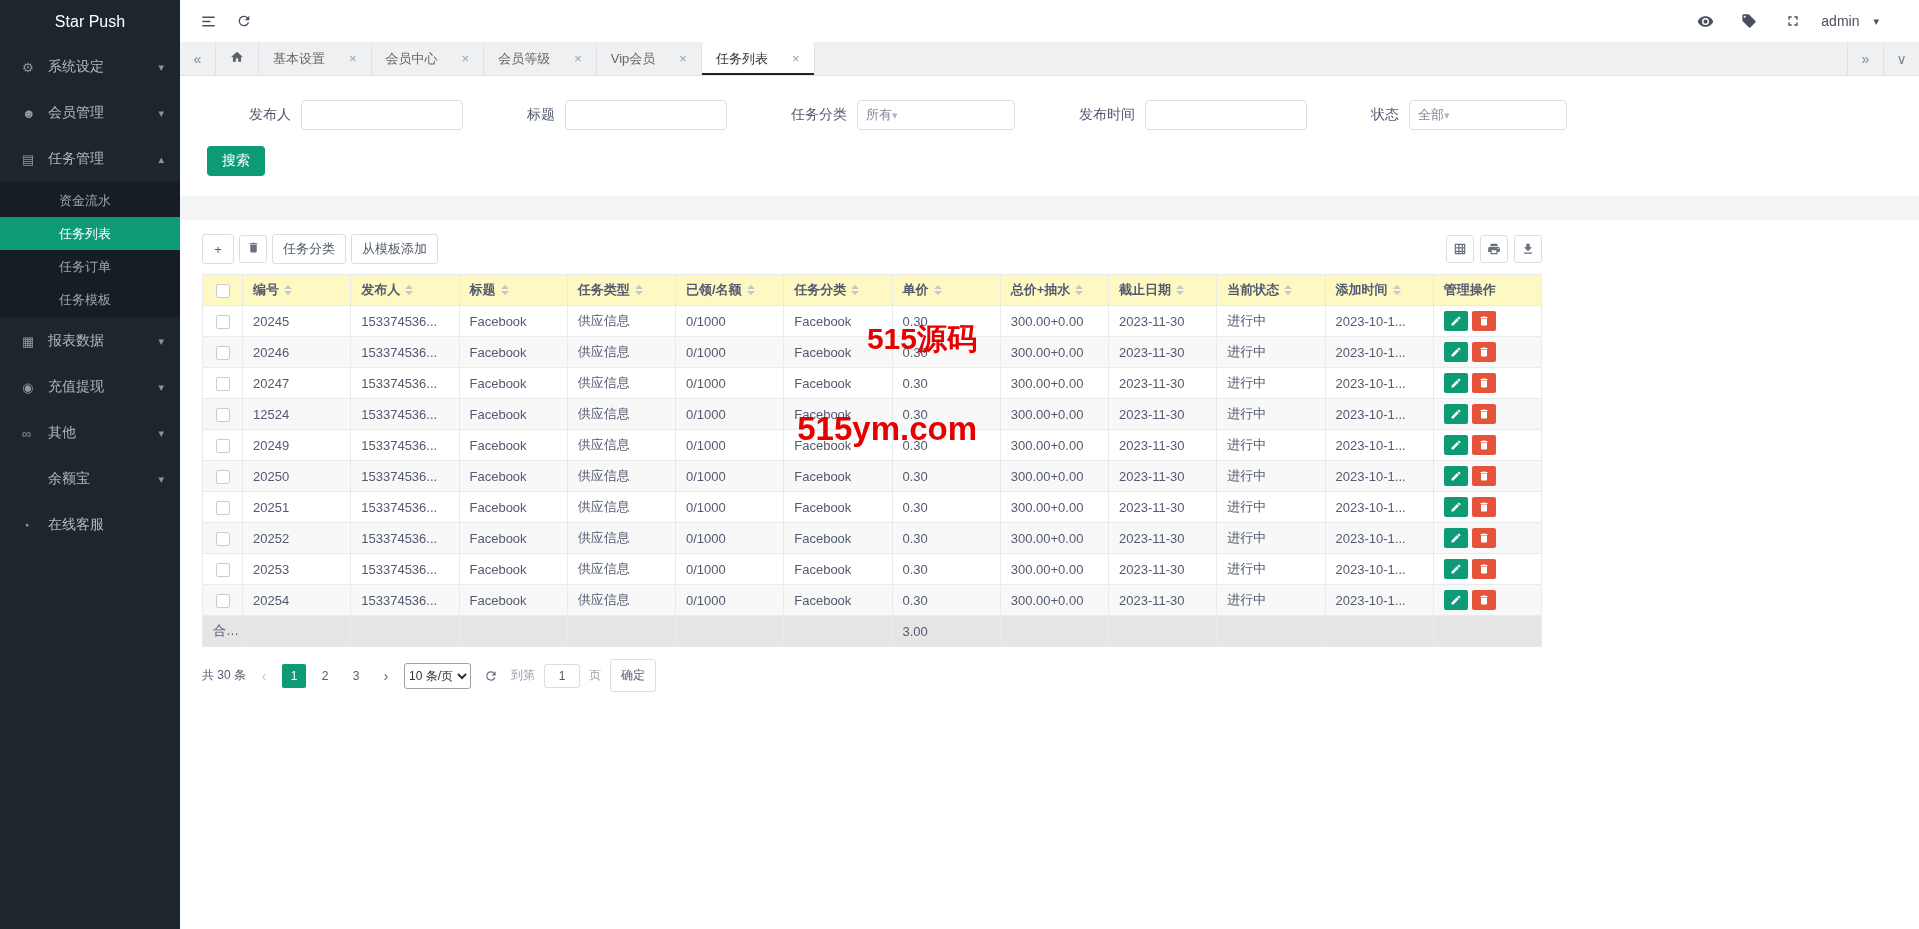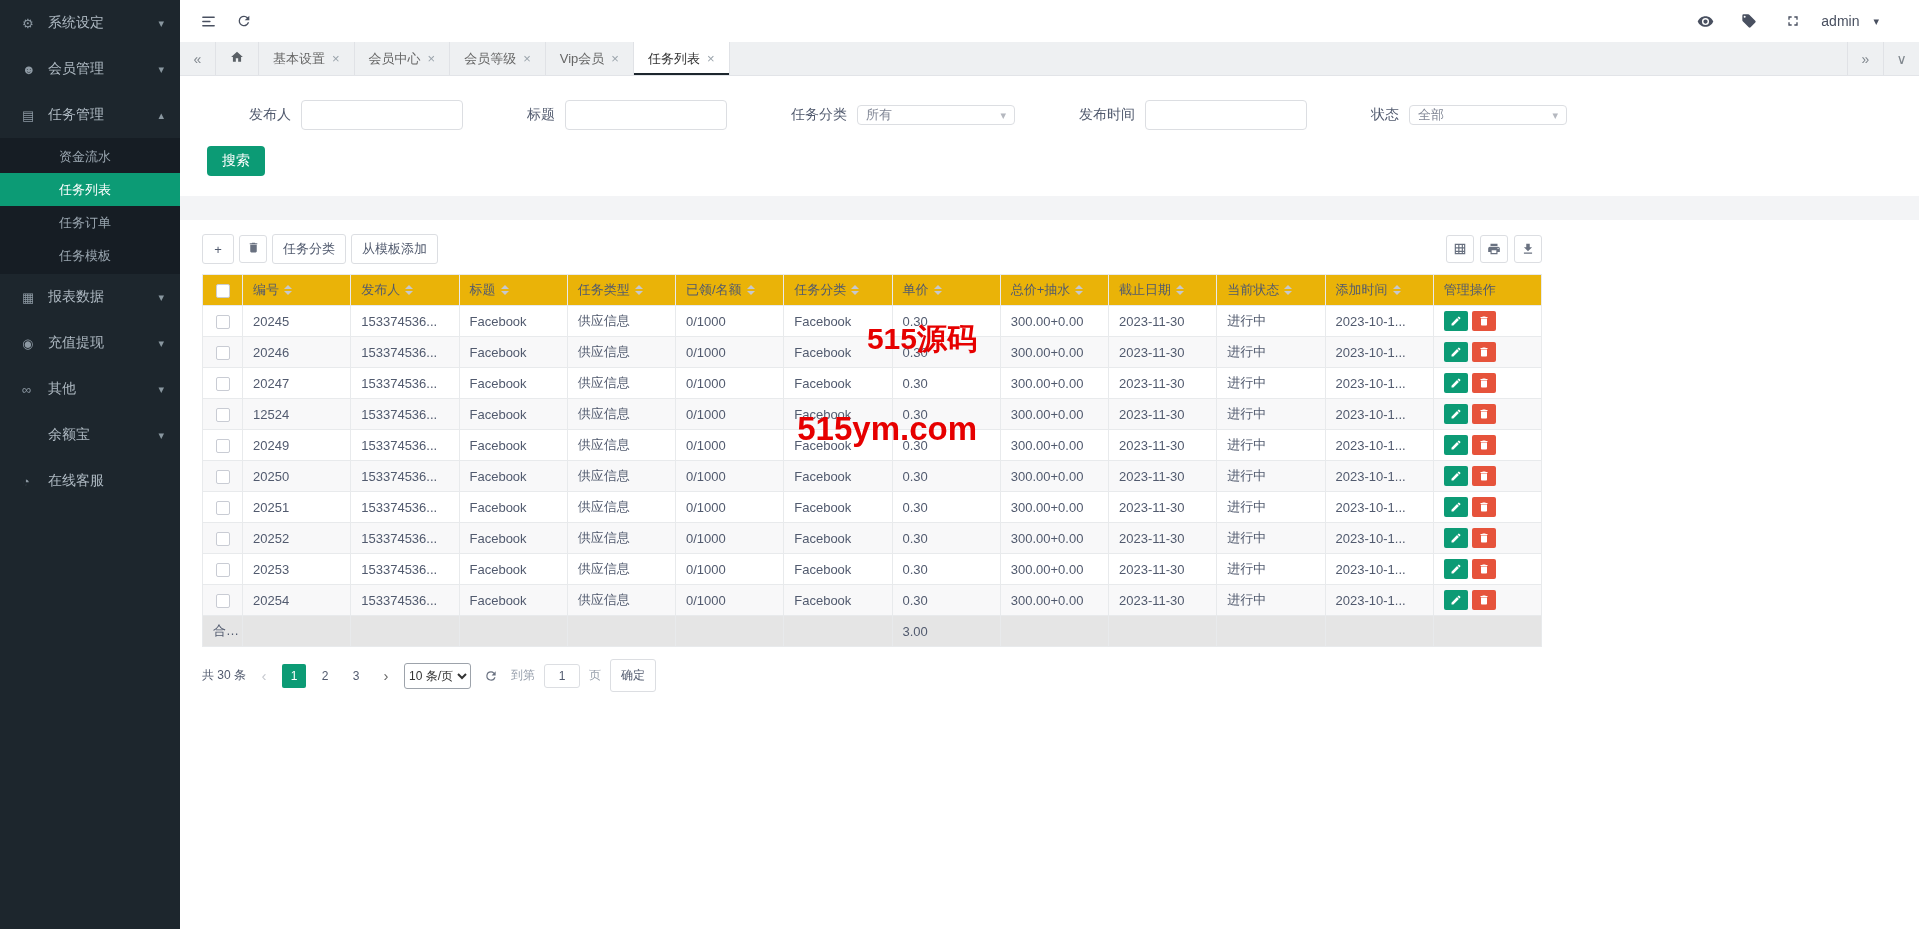--- a/index.html
+++ b/index.html
@@ -24,46 +24,46 @@
   .icon-btn{background:none;border:none;width:32px;height:32px;display:inline-flex;align-items:center;justify-content:center;cursor:pointer;color:#495060}
   .topbar-right{margin-left:auto;display:flex;align-items:center;gap:12px;padding-right:28px}
   .user-dd{display:flex;align-items:center;gap:14px;font-size:14px;color:#495060;cursor:pointer}
   .caret{font-size:11px;color:#495060}
 
   
   .tabbar{height:34px;background:#eef0f2;display:flex;align-items:stretch;border-bottom:1px solid #e2e4e8}
   .tab-ctrl{width:36px;border:none;background:#eef0f2;color:#80878e;font-size:14px;cursor:pointer;border-right:1px solid #e0e2e6}
   .tab-ctrl.right{border-left:1px solid #e0e2e6;border-right:none}
   .tabs{display:flex}
-  .tab{display:flex;align-items:center;gap:7px;padding:0 14px;font-size:13px;color:#666;border-right:1px solid #e0e2e6;cursor:pointer;background:#eef0f2}
+  .tab{display:flex;align-items:center;gap:24px;padding:0 14px;font-size:13px;color:#666;border-right:1px solid #e0e2e6;cursor:pointer;background:#eef0f2}
   .tab.active{background:#fff;color:#333;box-shadow:inset 0 -2px 0 #1d262d}
   .tab-close{color:#9aa3ab;font-size:13px}
   .tab-spacer{flex:1}
 
   
   .content{flex:1;position:relative;background:#f3f4f6;display:flex;flex-direction:column;overflow:hidden}
   .filter-panel{background:#fff;padding:24px 0 20px}
   .filter-row{display:flex;align-items:center;padding-left:69px;gap:64px}
   .fgroup{display:flex;align-items:center;gap:10px}
   .fgroup label{font-size:14px;color:#515a6e;white-space:nowrap}
   .f-input{width:162px;height:30px;border:1px solid #dcdee2;border-radius:4px;padding:0 8px;font-size:13px;color:#515a6e;outline:none;background:#fff}
-  .f-select{width:158px;height:20px;border:1px solid #dcdee2;border-radius:4px;display:flex;align-items:center;justify-content:space-between;padding:0 8px;font-size:13px;color:#808695;cursor:pointer;background:#fff}
+  .f-select{width:158px;height:30px;border:1px solid #dcdee2;border-radius:4px;display:flex;align-items:center;padding:0 8px;font-size:13px;color:#808695;cursor:pointer;background:#fff}
   .sel-caret{color:#b5b8bf;font-size:11px}
   .search-btn{margin:16px 0 0 27px;height:30px;padding:0 15px;background:var(--accent,#0c9b75);border:none;border-radius:4px;color:#fff;font-size:14px;cursor:pointer}
 
   .table-panel{background:#fff;margin-top:24px;padding:14px 22px;flex:1}
   .tp-inner{width:1340px}
   .toolbar{display:flex;align-items:center;margin-bottom:10px;gap:5px}
   .tbtn{height:30px;min-width:32px;border:1px solid #dcdee2;background:#fff;border-radius:3px;font-size:13px;color:#515a6e;padding:0 10px;cursor:pointer;display:inline-flex;align-items:center;justify-content:center}
   .toolbar-right{margin-left:auto;display:flex;gap:6px}
   .tbtn.sq{width:28px;height:28px;min-width:28px;padding:0}
 
   table{width:100%;border-collapse:collapse;font-size:13px;color:#515a6e;table-layout:fixed}
   th,td{border:1px solid #e8eaec;height:31px;padding:0 10px;text-align:left;overflow:hidden;white-space:nowrap;text-overflow:ellipsis}
-  thead th{background:#eab308;font-weight:400}
+  thead th{background:#fef9c3;font-weight:700}
   tbody tr:nth-child(even){background:#f8f8f9}
   tfoot td{background:#e5e5e5}
   .col-check{width:40px;text-align:center;padding:0}
   .checkbox{display:inline-block;width:14px;height:14px;border:1px solid #c9ccd4;border-radius:2px;background:#fff;vertical-align:middle;cursor:pointer}
   .th-wrap{display:inline-flex;align-items:center;gap:5px}
   .sort{display:inline-flex;flex-direction:column;gap:2px;cursor:pointer}
   .sort i{display:block;width:0;height:0;border-left:4px solid transparent;border-right:4px solid transparent}
   .s-up{border-bottom:4px solid #c5c8ce}
   .s-dn{border-top:4px solid #c5c8ce}
   .col-actions button{width:24px;height:20px;border:none;border-radius:2px;margin-right:4px;cursor:pointer;display:inline-flex;align-items:center;justify-content:center;padding:0}
@@ -84,20 +84,21 @@
   .watermark{position:absolute;left:452px;top:243px;width:345px;text-align:right;color:var(--watermark,#e60000);font-weight:700;pointer-events:none;z-index:5}
   .wm1{font-size:30px;margin-bottom:50px}
   .wm2{font-size:33px}
 </style>
 </head>
 <body>
 
 <div class="app">
 
   <aside class="sidebar">
+    <div class="logo">Star Push</div>
     <nav class="menu">
         <div class="menu-item">
           <span class="micon">⚙</span>
           <span class="mlabel">系统设定</span>
           <span class="marrow">▾</span>
         </div>
         <div class="menu-item">
           <span class="micon">☻</span>
           <span class="mlabel">会员管理</span>
           <span class="marrow">▾</span>

